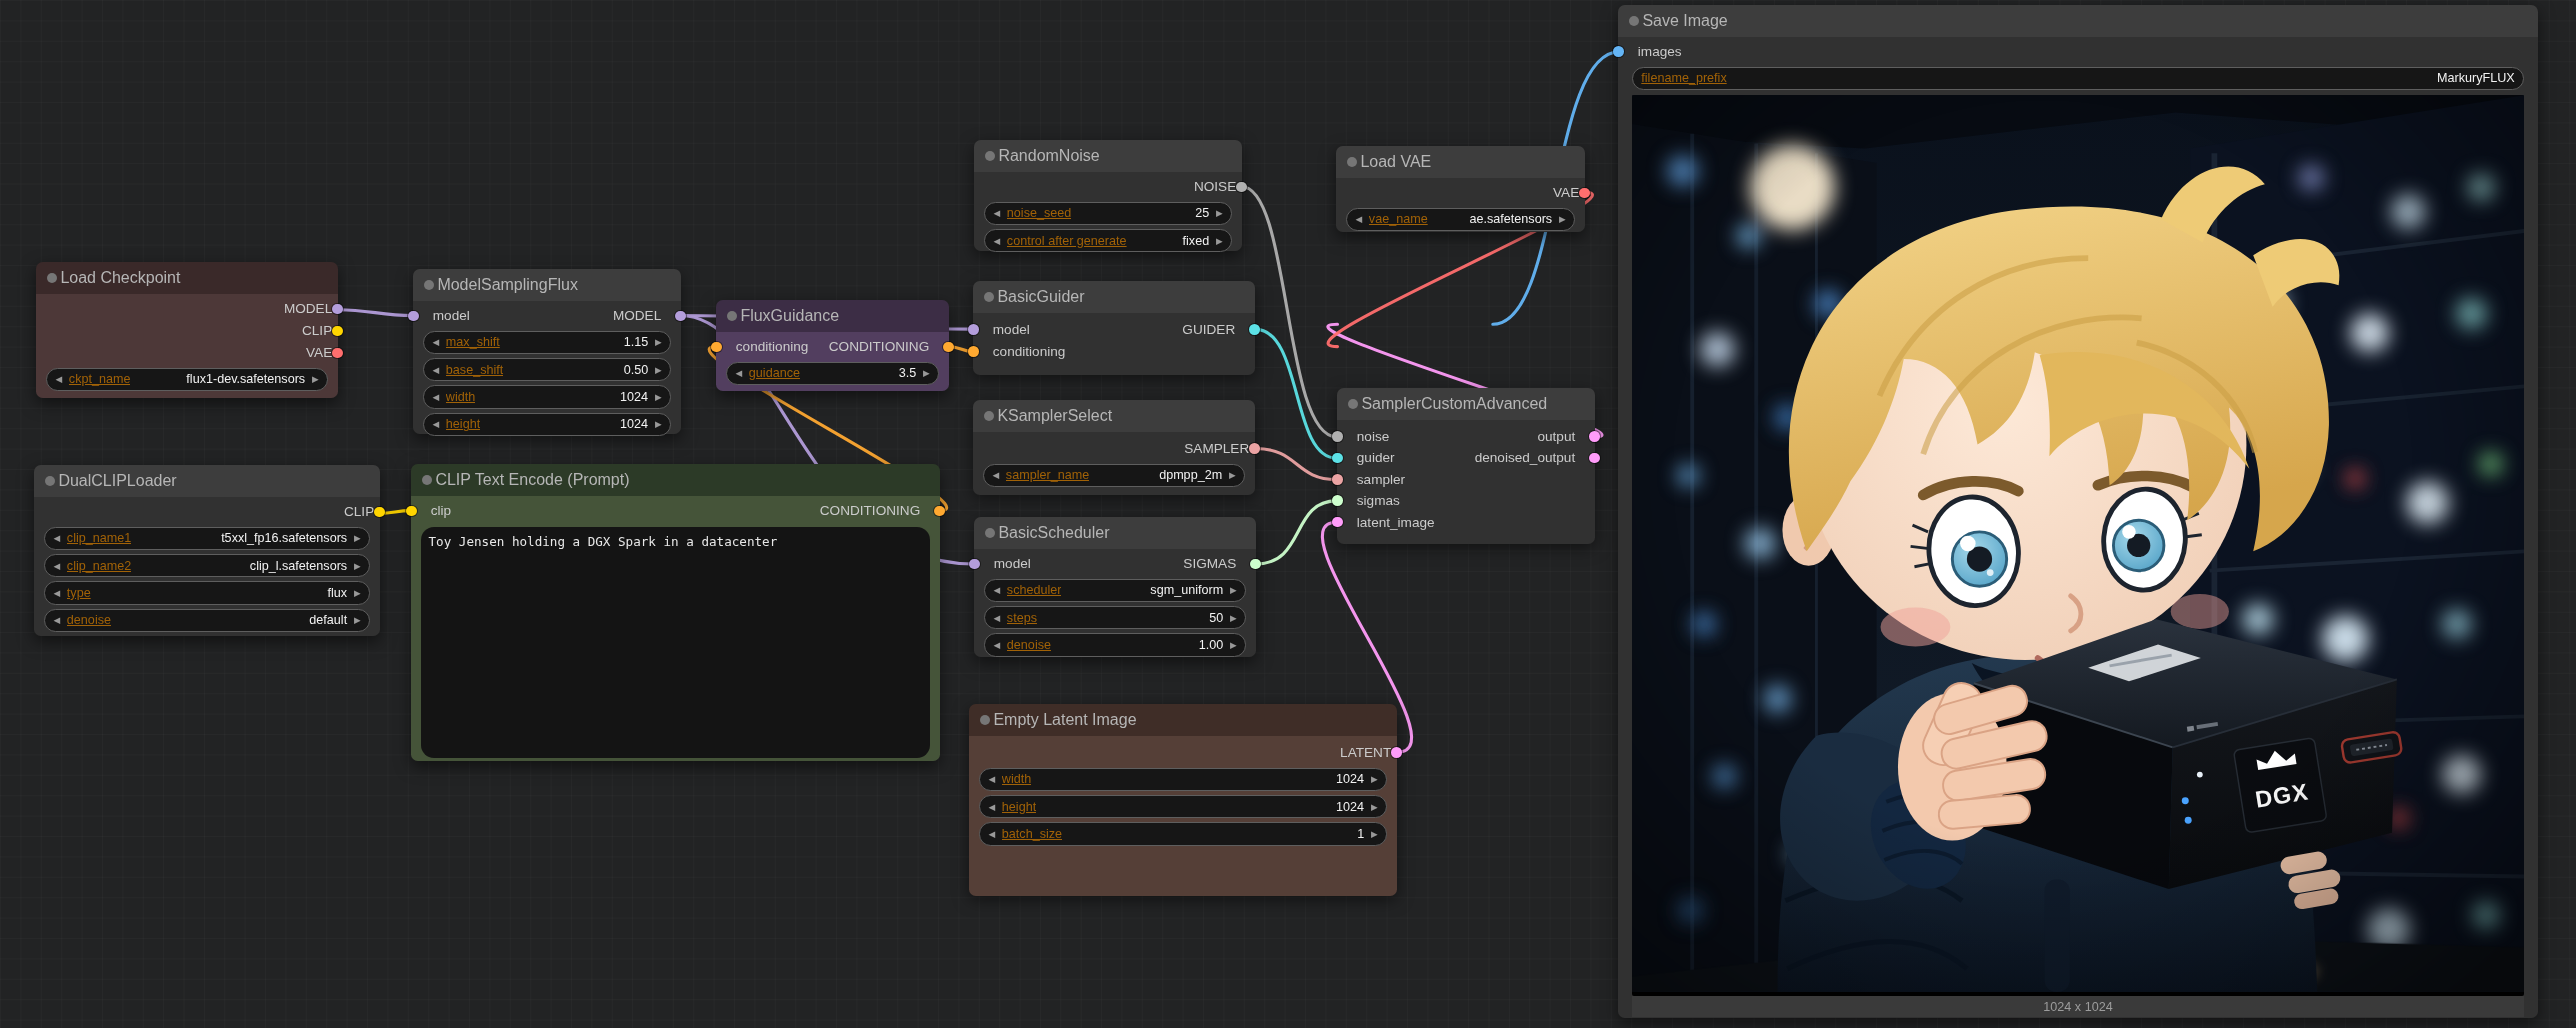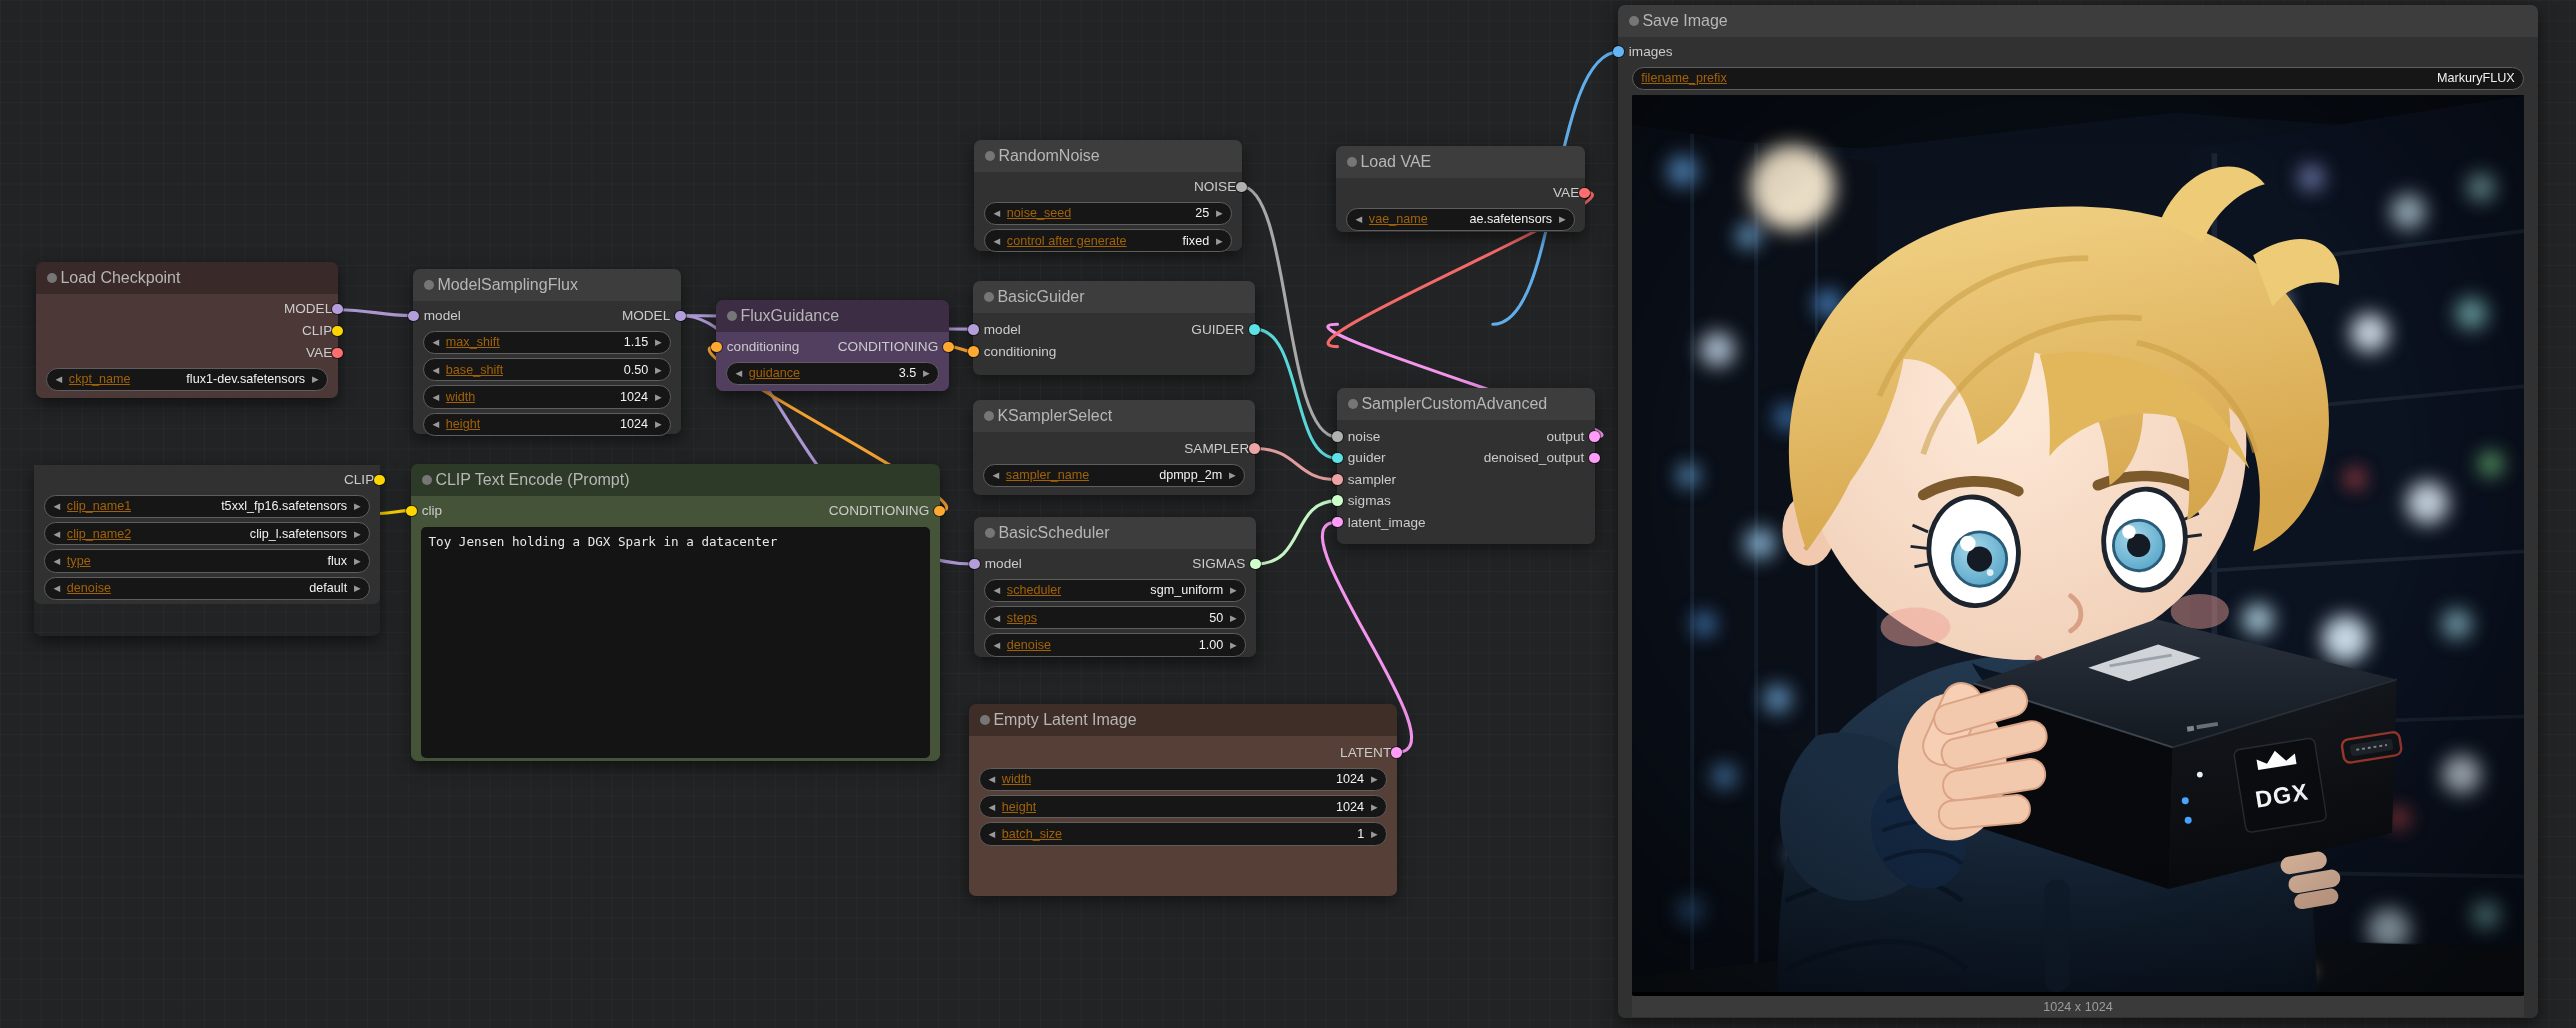--- a/index.html
+++ b/index.html
@@ -18,30 +18,30 @@
   .nbody{border-radius:0 0 6.8px 6.8px;padding-top:3.9px;height:calc(100% - 36px);}
   
   .n-default .ntitle{background:#3d3d3d}.n-default .nbody{background:#313131}
   .n-red .ntitle{background:#3a2929}.n-red .nbody{background:#4d3838}
   .n-brown .ntitle{background:#3f2d27}.n-brown .nbody{background:#553f37}
   .n-purple .ntitle{background:#3c2d45}.n-purple .nbody{background:#523e5f}
   .n-green .ntitle{background:#2c3a27}.n-green .nbody{background:#455439}
   .row{display:flex;align-items:center;height:22px;padding:0 9.7px;font-size:13.6px;color:#cbcbcb;}
   .row.dual{justify-content:space-between;}
   .row.out{justify-content:flex-end;}
-  .pgroup{display:flex;align-items:center;gap:5px;}
+  .pgroup{display:flex;align-items:center;gap:14px;}
   .port{width:10.7px;height:10.7px;border-radius:50%;flex:none;box-shadow:0 0 0 1px rgba(0,0,0,.45);}
   .p-in{margin-left:-14.6px;}
   .p-out{margin-right:-14.6px;}
   .widget{display:flex;align-items:center;height:21.4px;margin:3.9px 9.7px;background:#161616;
     border:1px solid #5e5e5e;border-radius:11.6px;padding:0 8.7px;font-size:12.6px;gap:6.8px;white-space:nowrap;}
   .warr{color:#999;font-size:8.7px;flex:none;}
   .wlabel{color:#a16207;overflow:hidden;text-decoration:underline;}
   .wvalue{margin-left:auto;color:#f2f2f2;}
-  .prompt{margin:4.9px 9.7px;background:#141414;border-radius:5px;color:#e8e8e8;
+  .prompt{margin:4.9px 9.7px;background:#141414;border-radius:13px;color:#e8e8e8;
     font-family:"DejaVu Sans Mono",monospace;font-size:12.6px;padding:6.8px 7.8px;height:218px;}
   .preview-wrap{margin:4.9px 13.6px 0 13.6px;border-radius:1.9px;overflow:hidden;background:#000;}
   .caption{margin:0 13.6px;height:21.4px;background:#3a3a3a;color:#9c9c9c;font-size:12.6px;
     display:flex;align-items:center;justify-content:center;}
 </style>
 </head>
 <body>
 
 <div id="canvas">
 
@@ -83,20 +83,24 @@
       <div class="widget">
           <span class="warr">◀</span>
           <span class="wlabel">ckpt_name</span>
           <span class="wvalue">flux1-dev.safetensors</span>
           <span class="warr">▶</span>
         </div>
     </div>
   </div>
 
   <div class="node n-default" style="left:34px;top:465px;width:346px;height:171px">
+    <div class="ntitle">
+        <span class="tdot"></span>
+        <span>DualCLIPLoader</span>
+      </div>
     <div class="nbody">
       <div class="row out">
           <span>CLIP</span>
           <span class="port p-out" style="background: rgb(255, 213, 0);"></span>
         </div>
       <div class="widget">
           <span class="warr">◀</span>
           <span class="wlabel">clip_name1</span>
           <span class="wvalue">t5xxl_fp16.safetensors</span>
           <span class="warr">▶</span>

